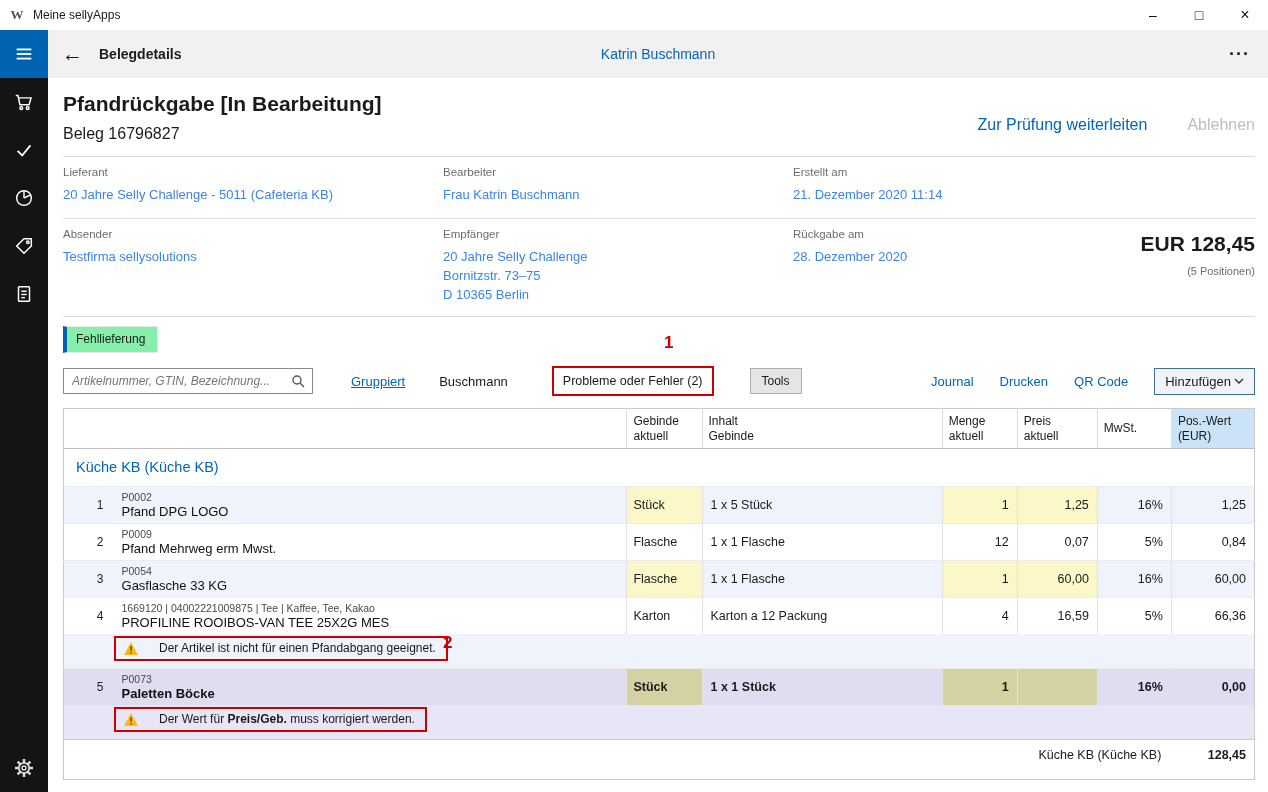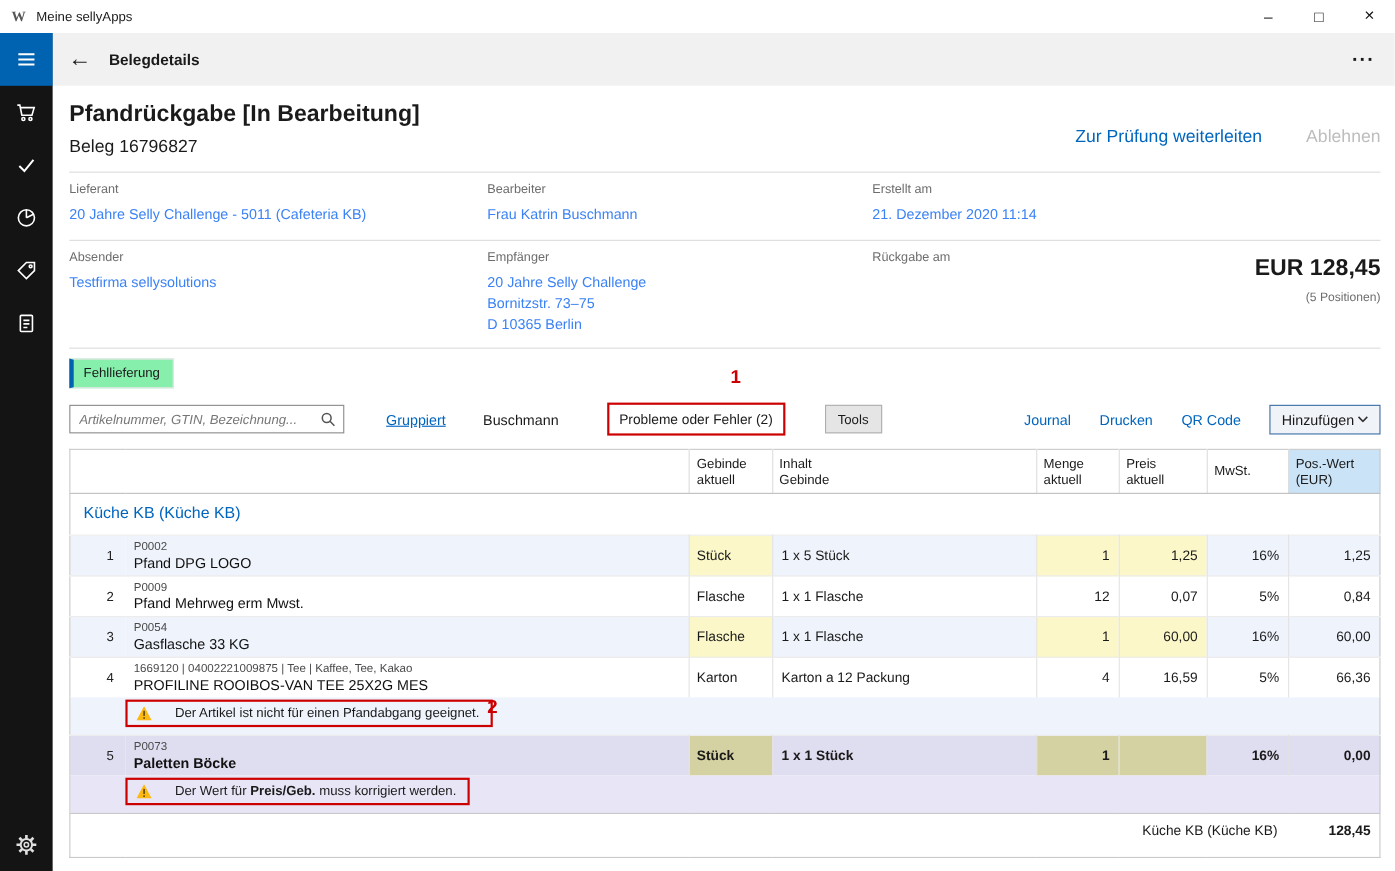--- a/index.html
+++ b/index.html
@@ -202,20 +202,21 @@
       </g>
       <circle cx="12" cy="12" r="5.2" stroke="#e0e0e0" stroke-width="1.8" fill="none"></circle>
       <circle cx="12" cy="12" r="2" stroke="#e0e0e0" stroke-width="1.4" fill="none"></circle>
     </svg>
   </div>
 </div>
 
 <div class="header">
   <span class="back-arrow">←</span>
   <span class="header-title">Belegdetails</span>
+  <span class="header-user">Katrin Buschmann</span>
   <span class="header-more">···</span>
 </div>
 
 <div class="content">
 
   <div class="doc-head">
     <div class="doc-title">Pfandrückgabe [In Bearbeitung]</div>
     <div class="doc-number">Beleg 16796827</div>
     <div class="doc-actions">
       <span class="link-forward">Zur Prüfung weiterleiten</span><span class="link-reject">Ablehnen</span>
@@ -245,20 +246,21 @@
       <div class="f-value">Testfirma sellysolutions</div>
     </div>
     <div>
       <div class="f-label">Empfänger</div>
       <div class="f-value">20 Jahre Selly Challenge</div>
       <div class="f-value">Bornitzstr. 73–75</div>
       <div class="f-value">D 10365 Berlin</div>
     </div>
     <div>
       <div class="f-label">Rückgabe am</div>
+      <div class="f-value">28. Dezember 2020</div>
     </div>
     <div class="total-block">
       <div class="total-amount">EUR 128,45</div>
       <div class="total-pos">(5 Positionen)</div>
     </div>
   </div>
   <div class="divider"></div>
 
   <div class="tag-chip">Fehllieferung</div>
 

